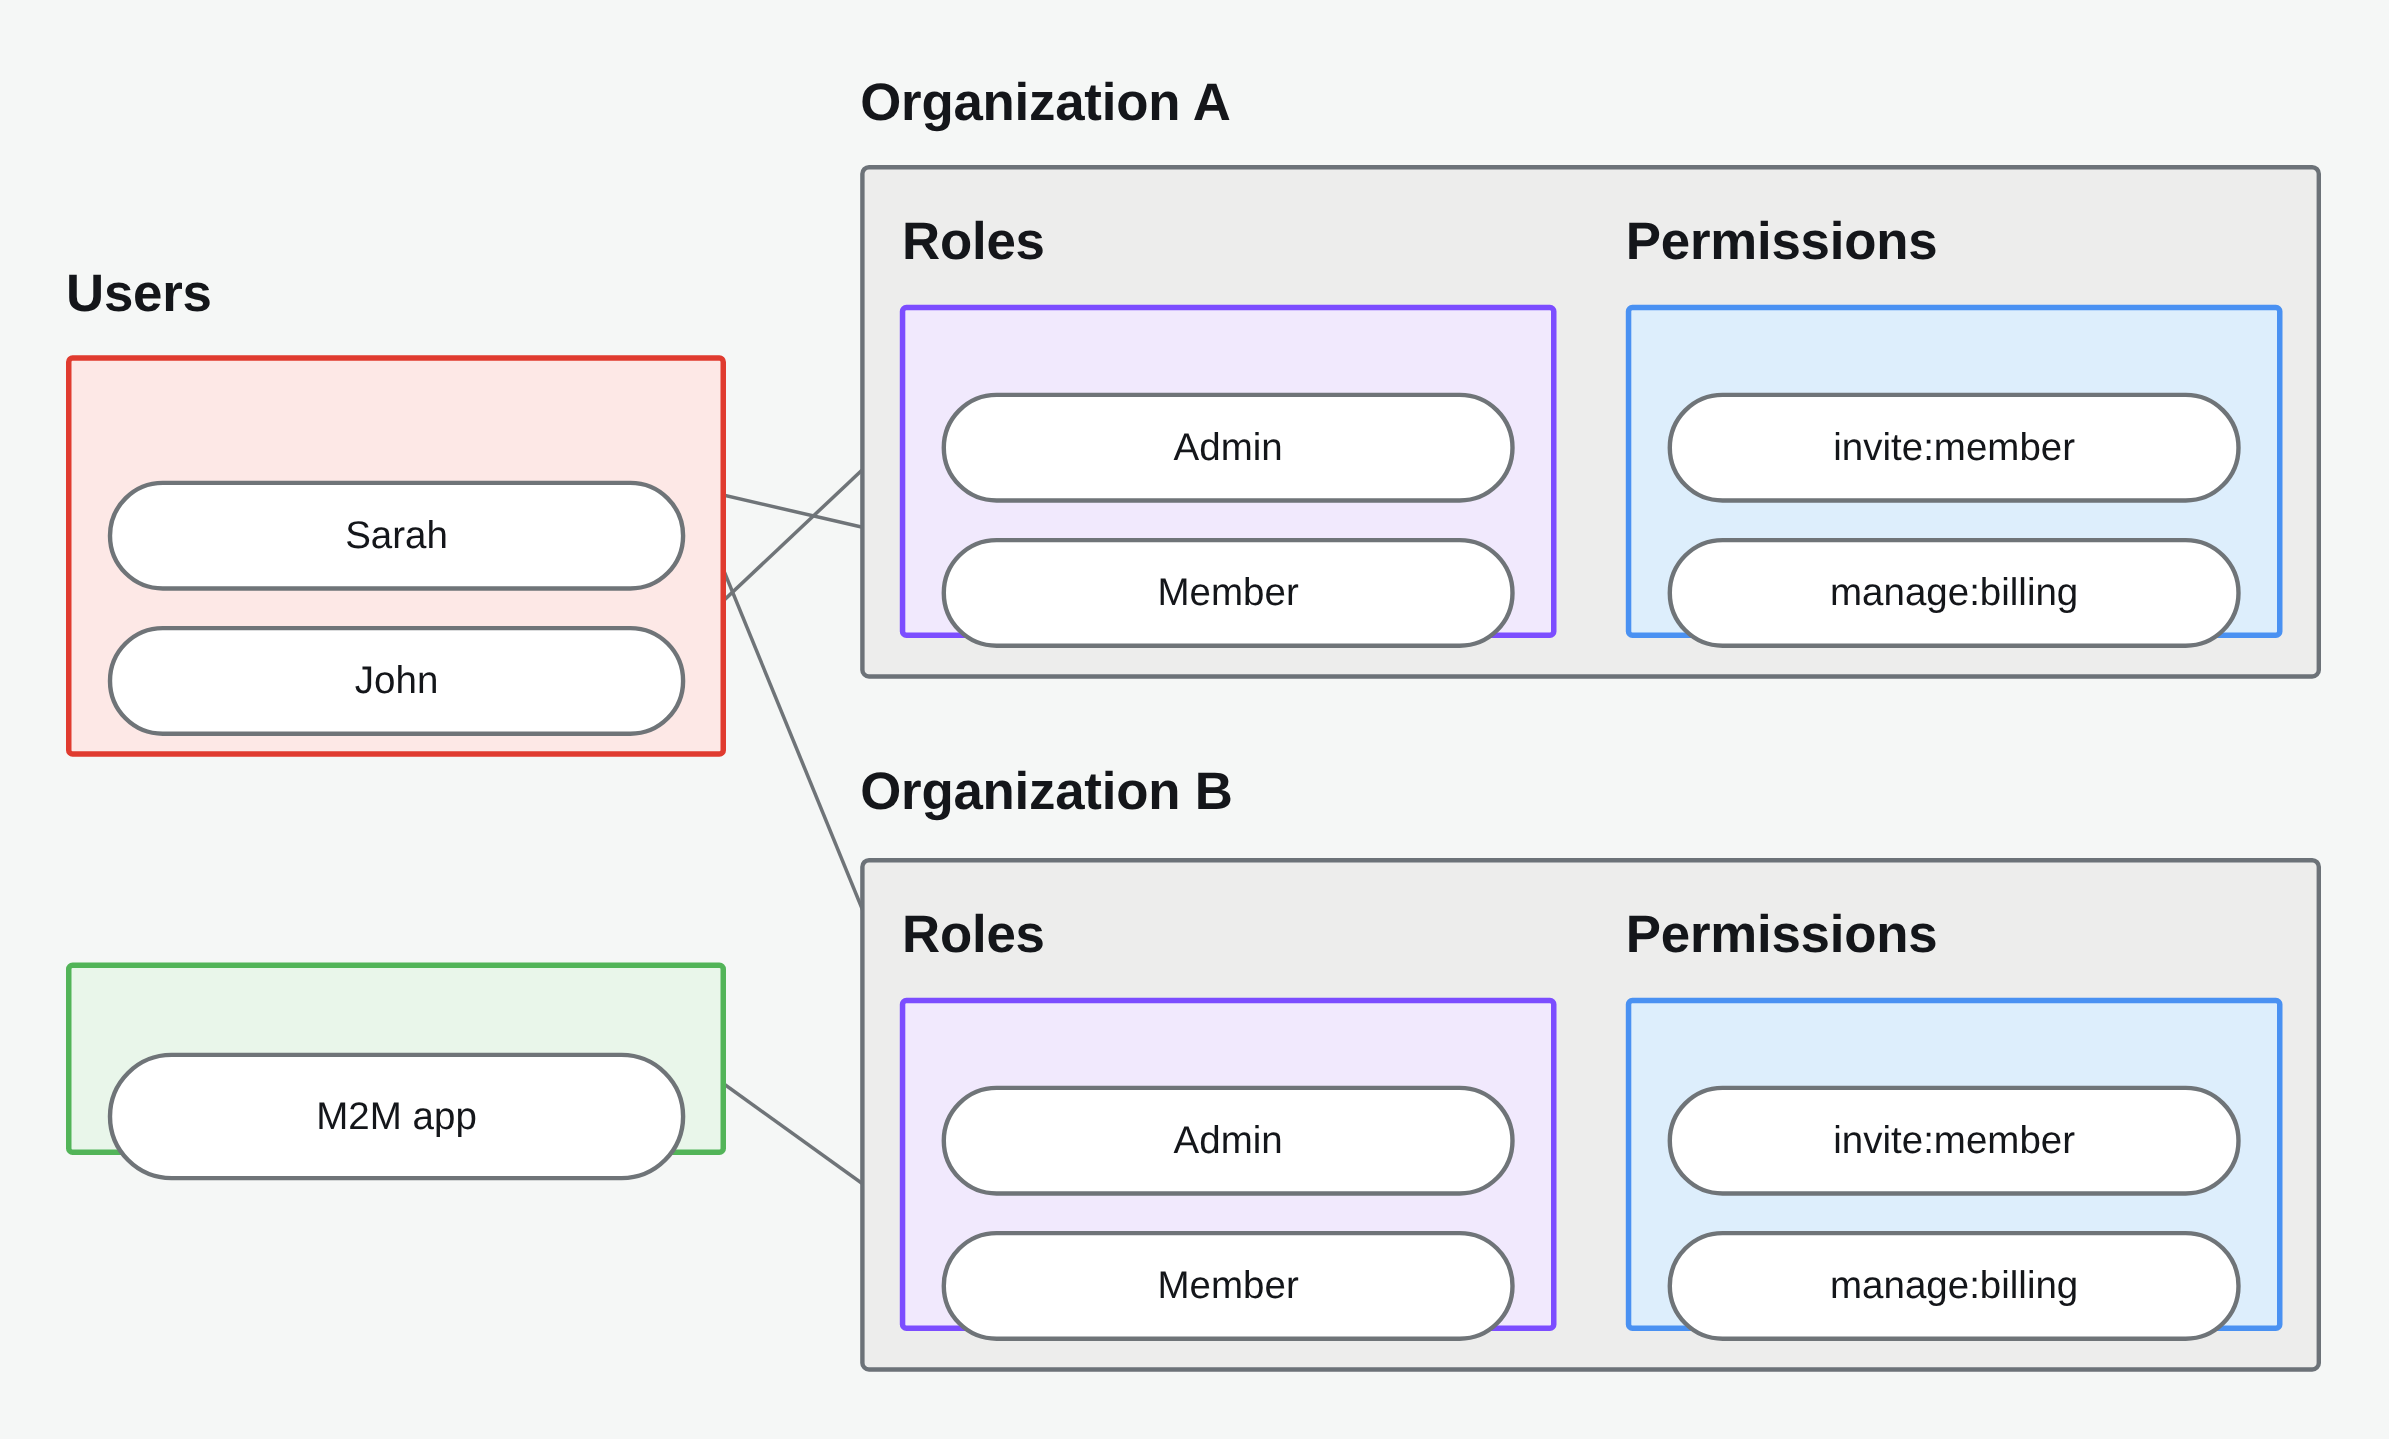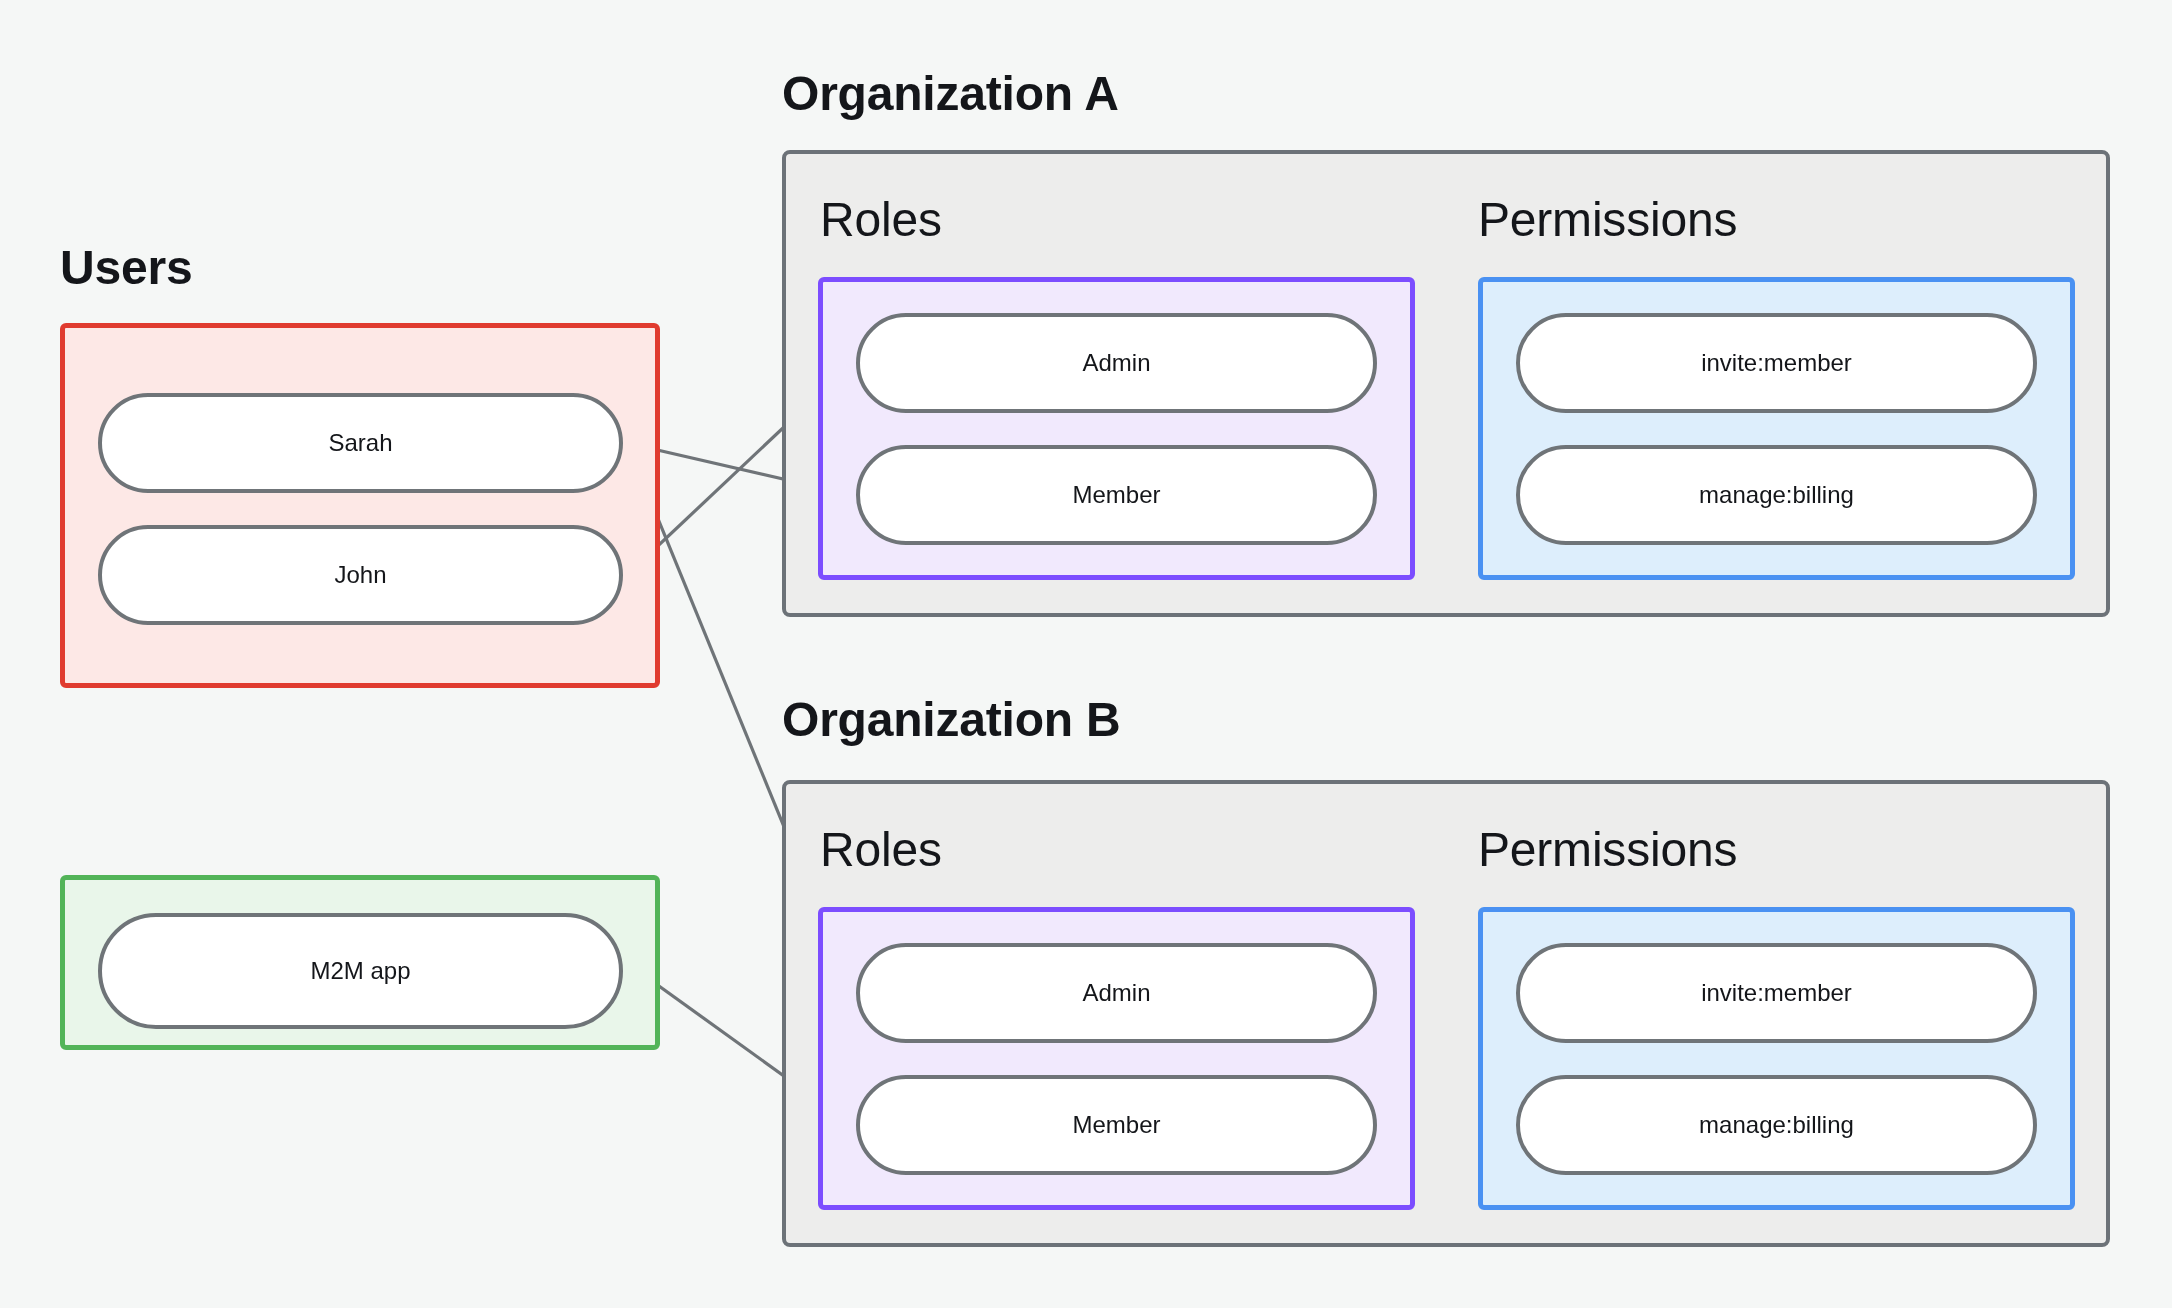--- a/index.html
+++ b/index.html
@@ -18,21 +18,21 @@
 
   
   .caption {
     position: absolute;
     font-size: 48px;
     font-weight: 700;
     color: #14161a;
     white-space: nowrap;
     letter-spacing: -0.2px;
   }
-  .caption.light { font-weight: 400; }
+  .caption.light { font-weight: 700; }
 
   
   .box {
     position: absolute;
     box-sizing: border-box;
     border-radius: 6px;
   }
   .box-users       { border: 5px solid #e03b2f; background: #fde8e6; }
   .box-m2m         { border: 5px solid #52b458; background: #e9f6ea; }
   .box-org         { border: 4px solid #6c7278; background: #ededec; border-radius: 8px; }
@@ -42,23 +42,24 @@
   
   .pill {
     position: absolute;
     box-sizing: border-box;
     background: #ffffff;
     border: 4px solid #6f7478;
     border-radius: 999px;
     display: flex;
     align-items: center;
     justify-content: center;
-    font-size: 24px;
+    font-size: 35px;
     color: #14161a;
     white-space: nowrap;
+    margin-top: 44px;
   }
 
   
   #edges {
     position: absolute;
     left: 0; top: 0;
     width: 2172px;
     height: 1308px;
     pointer-events: none;
   }

